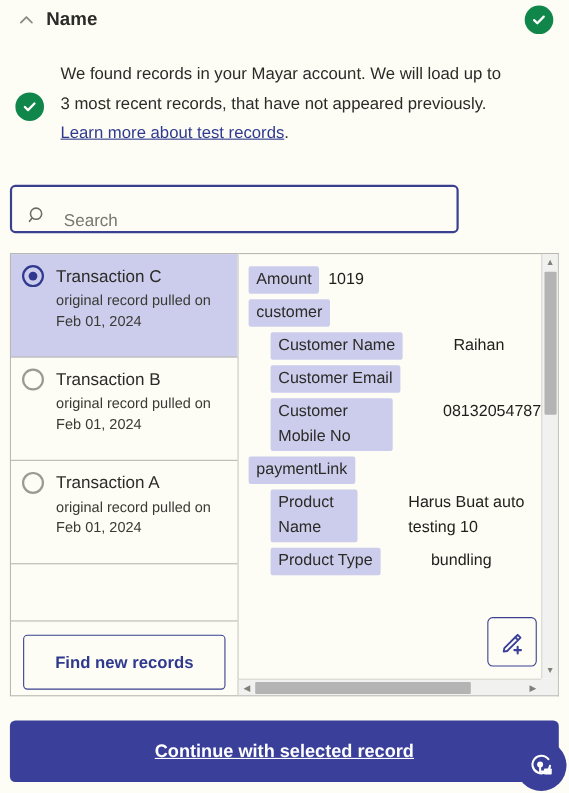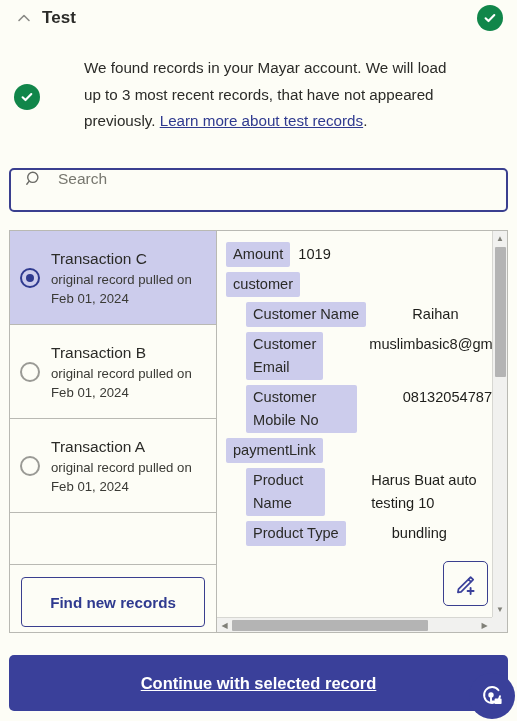--- a/index.html
+++ b/index.html
@@ -29,40 +29,40 @@
     position: absolute; right: 14px; top: 50%; transform: translateY(-50%);
     width: 26px; height: 26px; border-radius: 50%;
     background: #11864a;
     display: flex; align-items: center; justify-content: center;
   }
   .ok-badge svg { display:block; }
 
   
   .info {
     position: absolute; left: 0; top: 55px; width: 473px;
-    display: flex; padding: 0 16px 0 8px; gap: 29px;
+    display: flex; padding: 0 16px 0 8px;
   }
   .info-icon {
     flex: 0 0 26px; width: 26px; height: 26px; border-radius: 50%;
     background: #11864a; display: flex; align-items: center; justify-content: center;
     margin-top: 29px; margin-left: 6px;
   }
   .info-text {
     margin-left: 15px;
     font-size: 15.2px; line-height: 26.5px; color: #2b2b28;
   }
   .info-text a {
     color: #2f3a8f; text-decoration: underline;
   }
 
   
   .search {
-    position: absolute; left: 9px; top: 168px; width: 499px; height: 44px;
+    position: absolute; left: 9px; top: 168px; width: 408px; height: 44px;
     border: 2px solid #3a3f8f; border-radius: 5px; background: #fdfdf6;
-    display: flex; align-items: flex-start; padding: 0 14px;
+    display: flex; align-items: flex-end; padding: 0 14px;
   }
   .search .mag { flex: 0 0 20px; margin-right: 13px; color:#6b6b66; }
   .search-input {
     border: 0; outline: 0; background: transparent; width: 100%;
     font-family: "Liberation Sans", sans-serif; font-size: 15.5px; color: #2b2b28;
   }
   .search-input::placeholder { color: #77776f; }
 
   
   .panels {
@@ -72,21 +72,21 @@
 
   
   .list {
     width: 208px; flex: 0 0 208px;
     border: 1px solid #b9b9b3;
     background: #fdfdf6;
     display: flex; flex-direction: column;
     overflow: hidden;
   }
   .rec {
-    display: flex; align-items: center;
+    display: flex; 
     padding: 10px 8px 10px 10px;
     border-bottom: 1px solid #b9b9b3;
     cursor: pointer; min-height: 94px;
   }
   .rec.selected { background: #ccccec; }
   .radio {
     flex: 0 0 20px; width: 20px; height: 20px; border-radius: 50%;
     border: 2px solid #9a9a95; margin-right: 11px; position: relative;
     background: transparent;
   }
@@ -186,21 +186,21 @@
 </style>
 </head>
 <body>
 
 <div class="header">
   <span class="chev">
     <svg width="16" height="16" viewBox="0 0 16 16" aria-hidden="true">
       <path d="M3 10.5 L8 5.5 L13 10.5" fill="none" stroke="#8a8a86" stroke-width="1.6" stroke-linecap="round" stroke-linejoin="round"></path>
     </svg>
   </span>
-  <span class="header-title">Test</span>
+  <span class="header-title">Name</span>
   <span class="ok-badge">
     <svg width="16" height="16" viewBox="0 0 16 16" aria-hidden="true">
       <path d="M3.6 8.3 L6.5 11.1 L12.3 5.1" fill="none" stroke="#ffffff" stroke-width="2.1" stroke-linecap="round" stroke-linejoin="round"></path>
     </svg>
   </span>
 </div>
 
 <div class="info">
   <span class="info-icon">
     <svg width="16" height="16" viewBox="0 0 16 16" aria-hidden="true">
@@ -268,21 +268,20 @@
         <span class="k">customer</span>
       </div>
 
       <div class="kv indent">
         <span class="k">Customer Name</span>
         <span class="v nowrap">Raihan</span>
       </div>
 
       <div class="kv indent">
         <span class="k">Customer Email</span>
-        <span class="v nowrap">muslimbasic8@gm</span>
       </div>
 
       <div class="kv indent">
         <span class="k">Customer Mobile No</span>
         <span class="v nowrap">08132054787</span>
       </div>
 
 
       <div class="kv">
         <span class="k">paymentLink</span>

